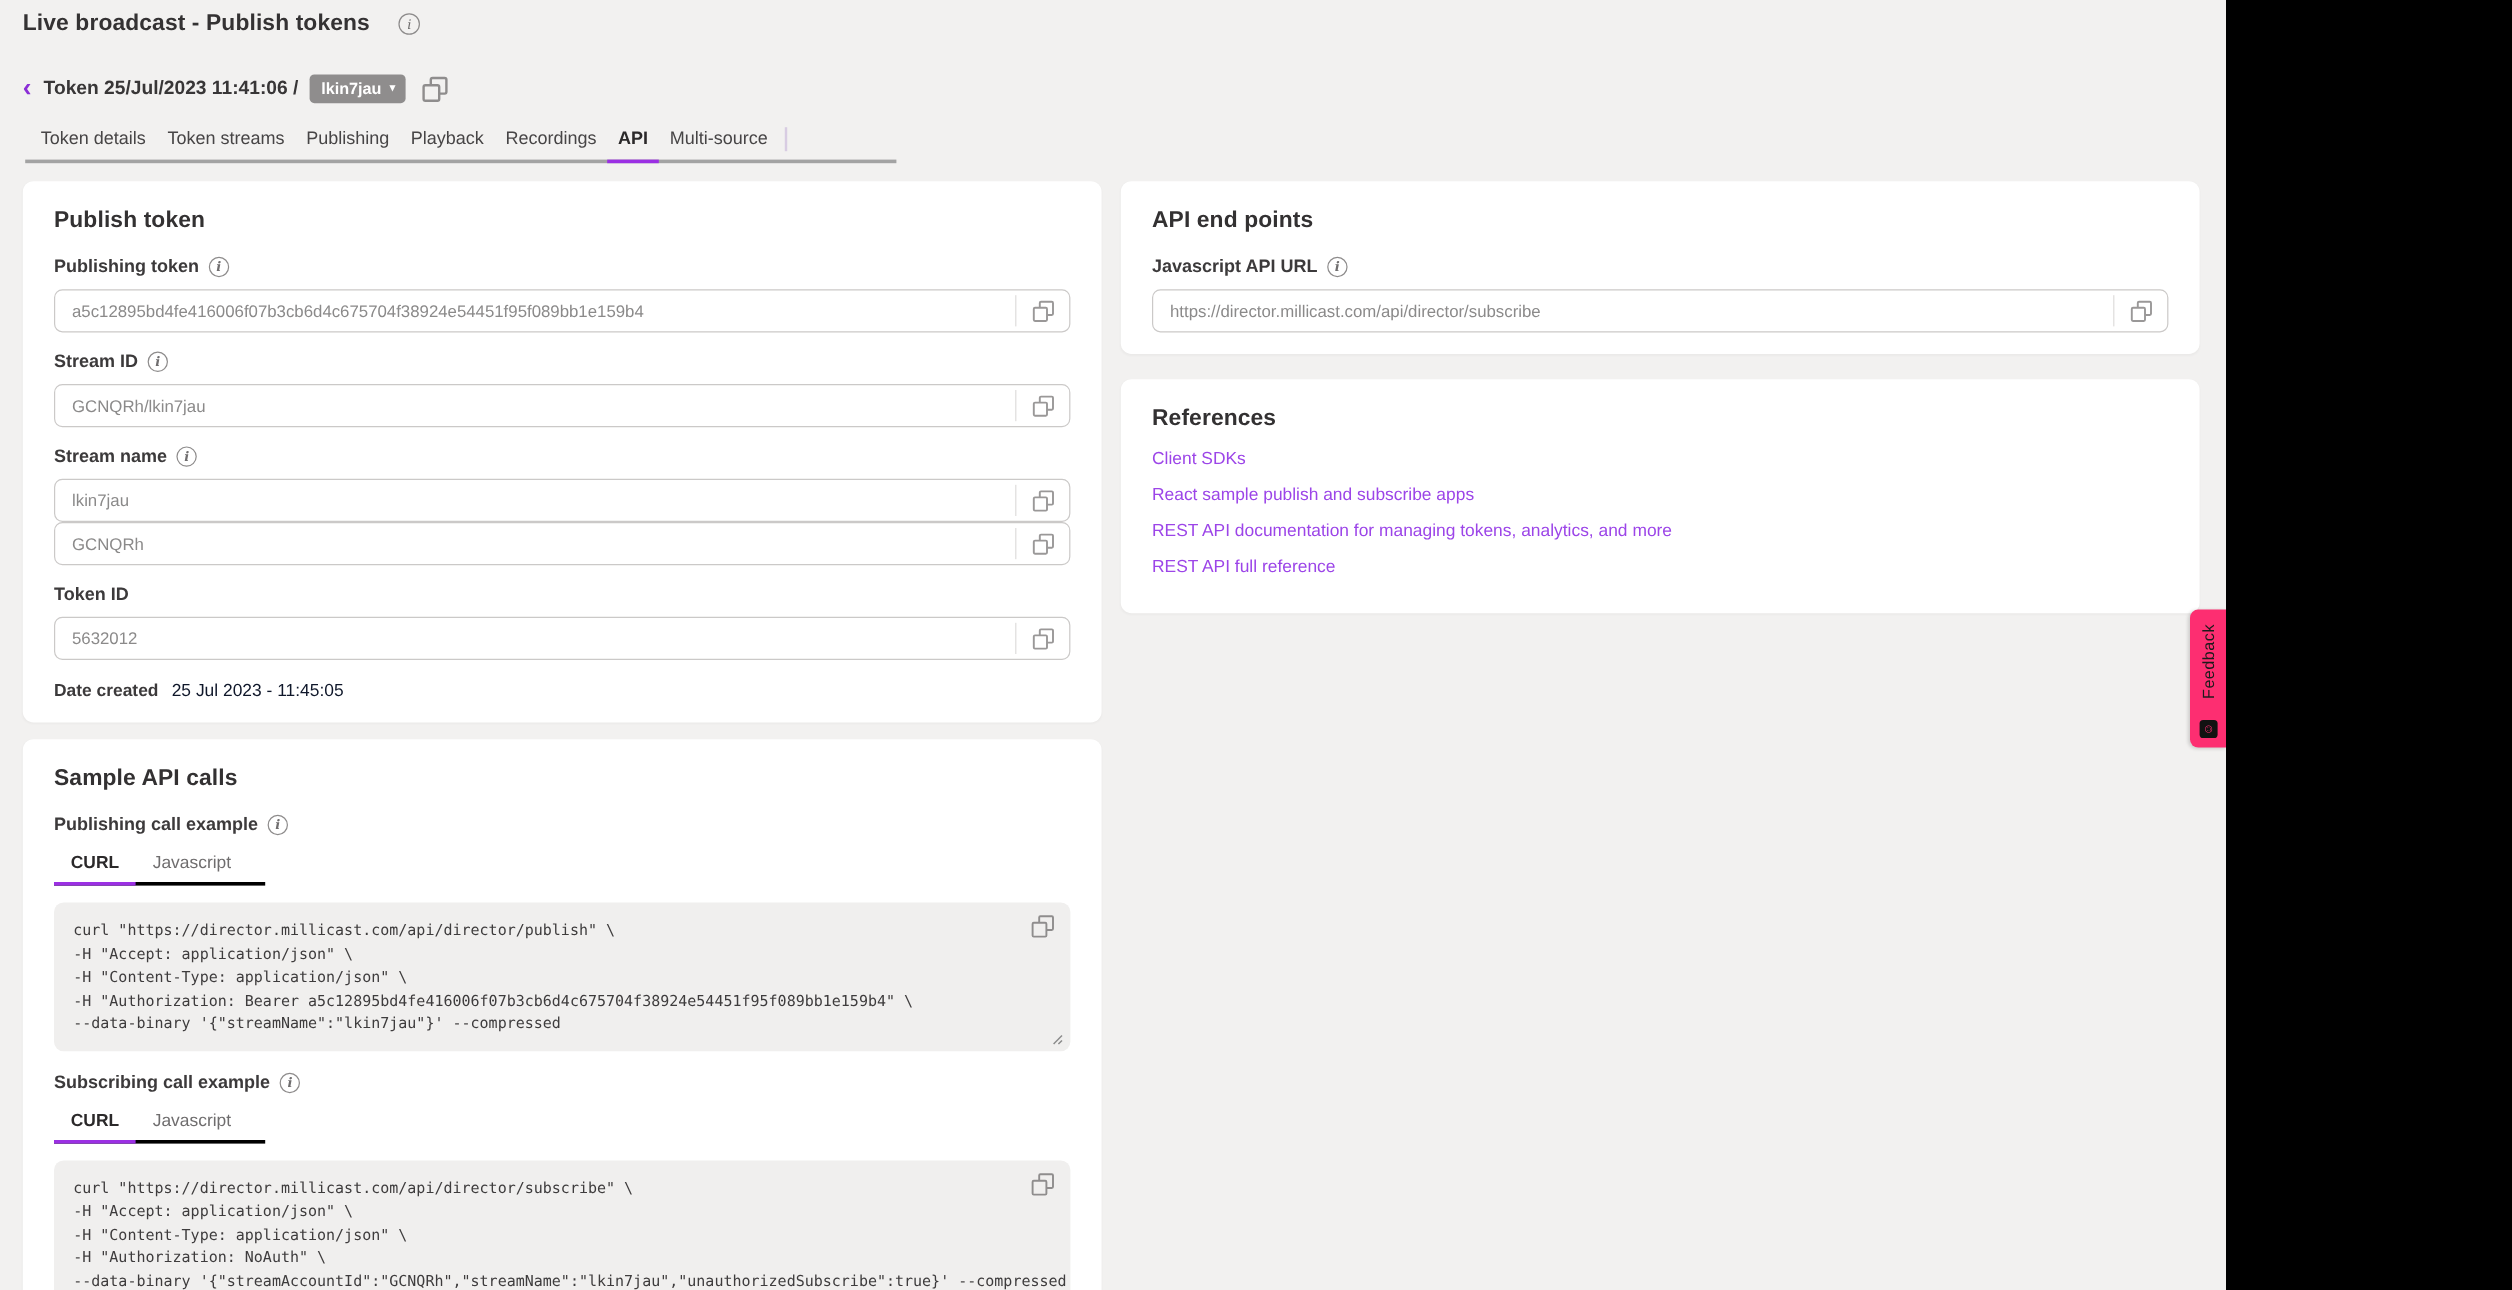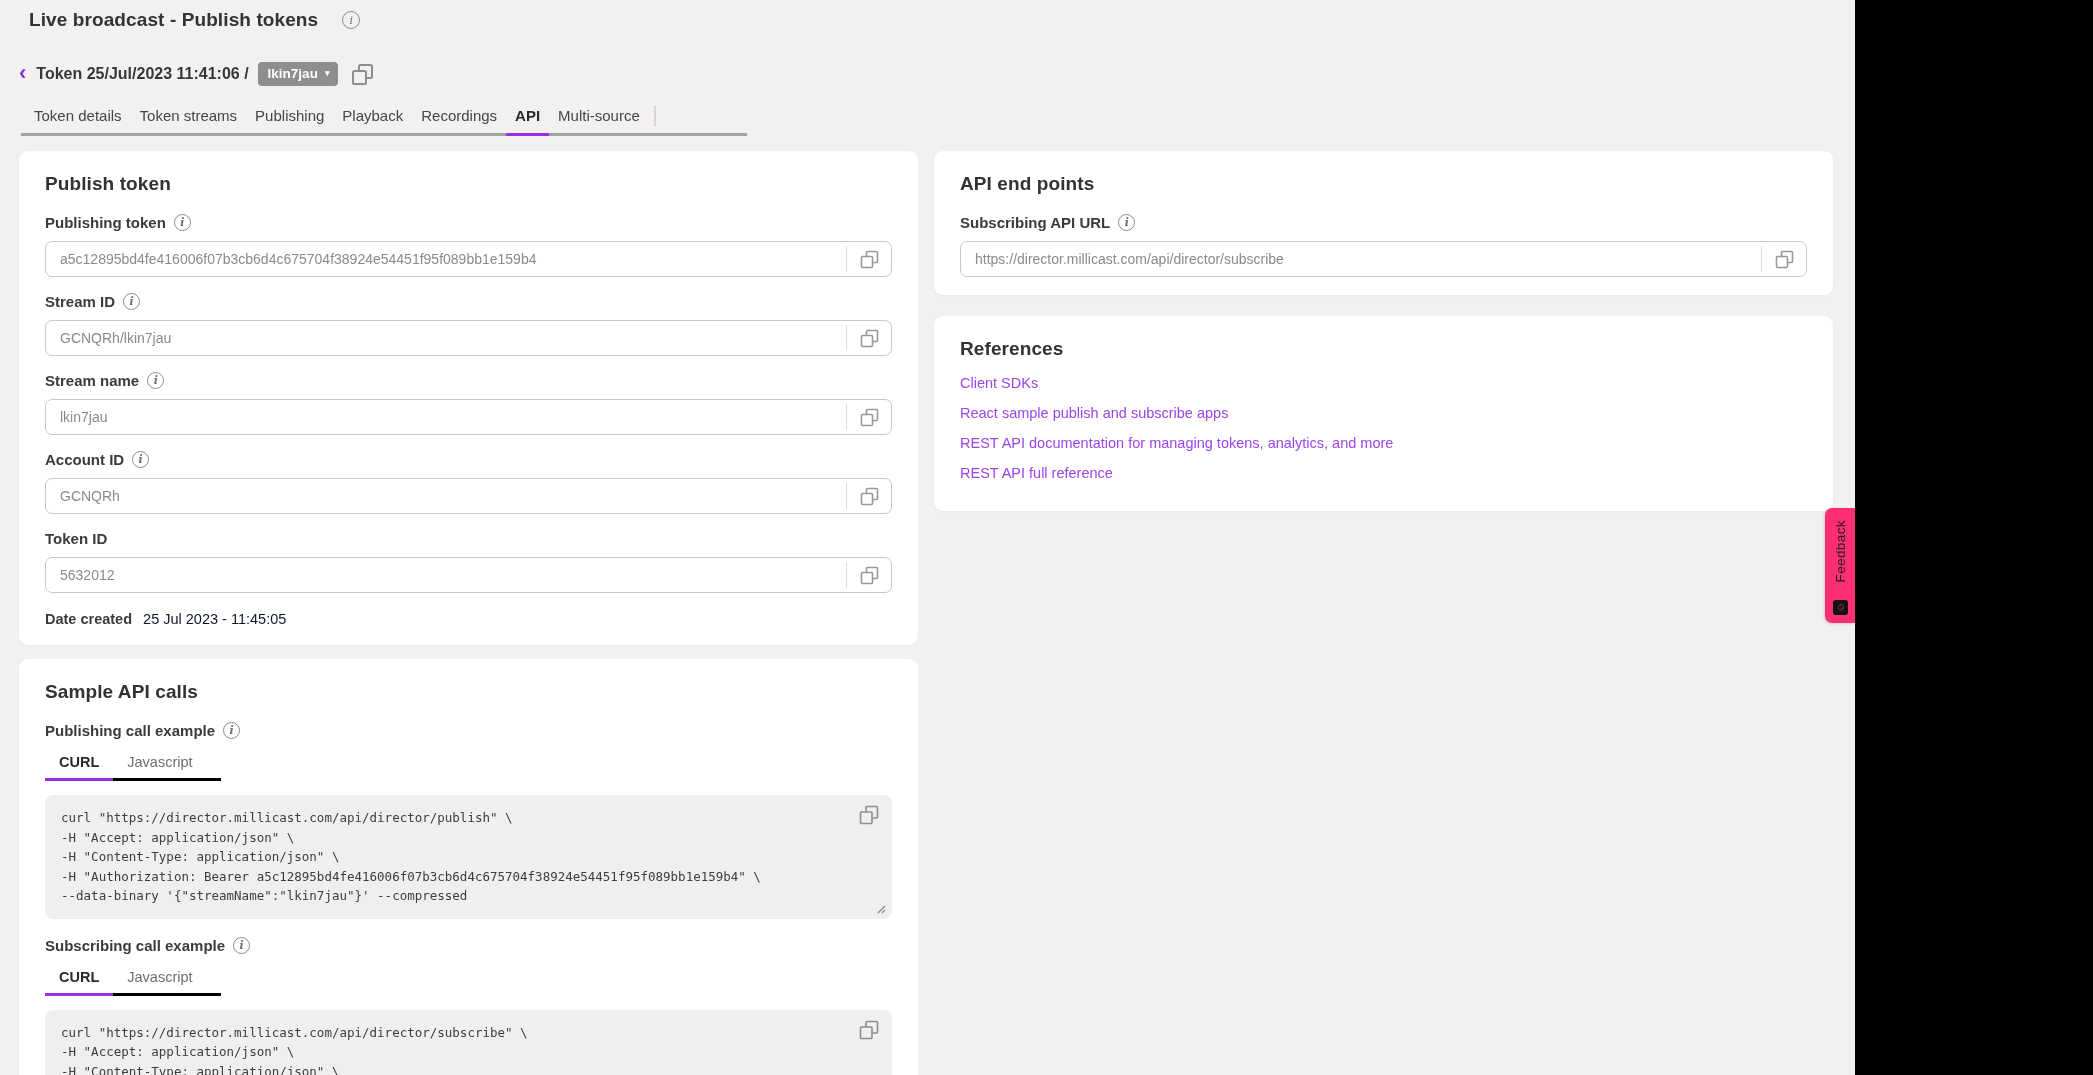--- a/index.html
+++ b/index.html
@@ -17,21 +17,21 @@
     overflow: hidden;
   }
   .black-bar {
     position: absolute; left: 1855px; top: 0;
     width: 238px; height: 1075px; background: #000;
   }
 
   
   .page-title-row {
     display: flex; align-items: center; gap: 24px;
-    padding: 9px 0 0 29px;
+    padding: 9px 0 0 19px;
   }
   .page-title { font-size: 19px; font-weight: 600; color: #343233; letter-spacing: .1px; }
 
   .info-icon {
     display: inline-flex; align-items: center; justify-content: center;
     width: 17px; height: 17px; border: 1px solid #8d8b8b; border-radius: 50%;
     color: #6f6d6e; flex: none;
     font-family: "DejaVu Serif", serif; font-style: italic; font-size: 11px; line-height: 1;
   }
   .info-icon::before { content: "i"; }
@@ -250,24 +250,20 @@
         <div class="text-field">
           <input type="text" readonly="" value="lkin7jau" style="">
           <span class="copy-btn">
             <svg width="19" height="19" viewBox="0 0 19 19">
               <rect x="6.5" y="1.5" width="11" height="11" rx="1" fill="none" stroke="#9a9898" stroke-width="1.6"></rect>
               <rect x="1.5" y="6.5" width="11" height="11" rx="1" fill="#fff" stroke="#9a9898" stroke-width="1.6"></rect>
             </svg>
           </span>
         </div>
 
-        <div class="field-label">
-          <span>Account ID</span>
-          <span class="info-icon"></span>
-        </div>
         <div class="text-field">
           <input type="text" readonly="" value="GCNQRh" style="">
           <span class="copy-btn">
             <svg width="19" height="19" viewBox="0 0 19 19">
               <rect x="6.5" y="1.5" width="11" height="11" rx="1" fill="none" stroke="#9a9898" stroke-width="1.6"></rect>
               <rect x="1.5" y="6.5" width="11" height="11" rx="1" fill="#fff" stroke="#9a9898" stroke-width="1.6"></rect>
             </svg>
           </span>
         </div>
 
@@ -344,21 +340,21 @@
       </div>
     </div>
 
     <div class="col">
 
       <div class="card">
         <h2>API end points</h2>
 
 
         <div class="field-label">
-          <span>Subscribing API URL</span>
+          <span>Javascript API URL</span>
           <span class="info-icon"></span>
         </div>
         <div class="text-field">
           <input type="text" readonly="" value="https://director.millicast.com/api/director/subscribe" style="">
           <span class="copy-btn">
             <svg width="19" height="19" viewBox="0 0 19 19">
               <rect x="6.5" y="1.5" width="11" height="11" rx="1" fill="none" stroke="#9a9898" stroke-width="1.6"></rect>
               <rect x="1.5" y="6.5" width="11" height="11" rx="1" fill="#fff" stroke="#9a9898" stroke-width="1.6"></rect>
             </svg>
           </span>

